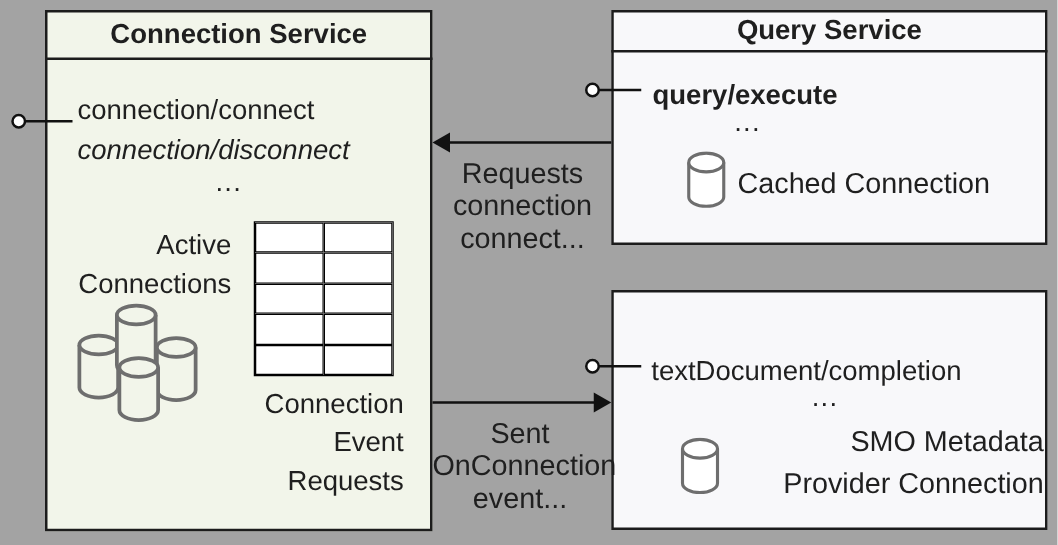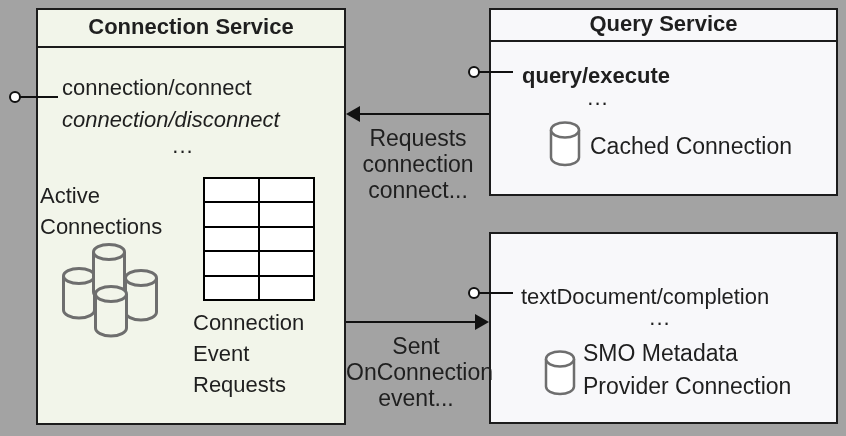--- a/index.html
+++ b/index.html
@@ -20,21 +20,21 @@
   .box-connection{left:36px;top:8px;width:310px;height:417px;background:var(--connection-fill);}
   .box-query{left:489px;top:8px;width:349px;height:188px;background:var(--service-fill);}
   .box-language{left:489px;top:232px;width:349px;height:192px;background:var(--service-fill);}
   .hdr{border-bottom:2px solid var(--border-color);box-sizing:border-box;
        display:flex;align-items:center;justify-content:center;
        font-weight:700;font-size:22px;}
   .hdr-connection{left:36px;top:8px;width:310px;height:40px;}
   .hdr-query{left:489px;top:8px;width:349px;height:34px;}
   .hdr-language{left:489px;top:232px;width:349px;height:33px;}
   .body-text{font-size:22px;line-height:32px;white-space:nowrap;}
-  .center{text-align:left;}
+  .center{text-align:right;}
   .ellipsis{font-size:22px;line-height:20px;text-align:center;letter-spacing:1px;}
   .lolli-circle{width:12px;height:12px;border:2px solid #111;border-radius:50%;
                 background:#fff;box-sizing:border-box;}
   .hline{height:2px;background:#111;}
   .arrow-left{width:0;height:0;border-top:8px solid transparent;
               border-bottom:8px solid transparent;border-right:14px solid #111;}
   .arrow-right{width:0;height:0;border-top:8px solid transparent;
                border-bottom:8px solid transparent;border-left:14px solid #111;}
   .flow-label{font-size:23px;line-height:26px;text-align:center;}
   .grid-table{left:203px;top:177px;width:110px;height:122px;

